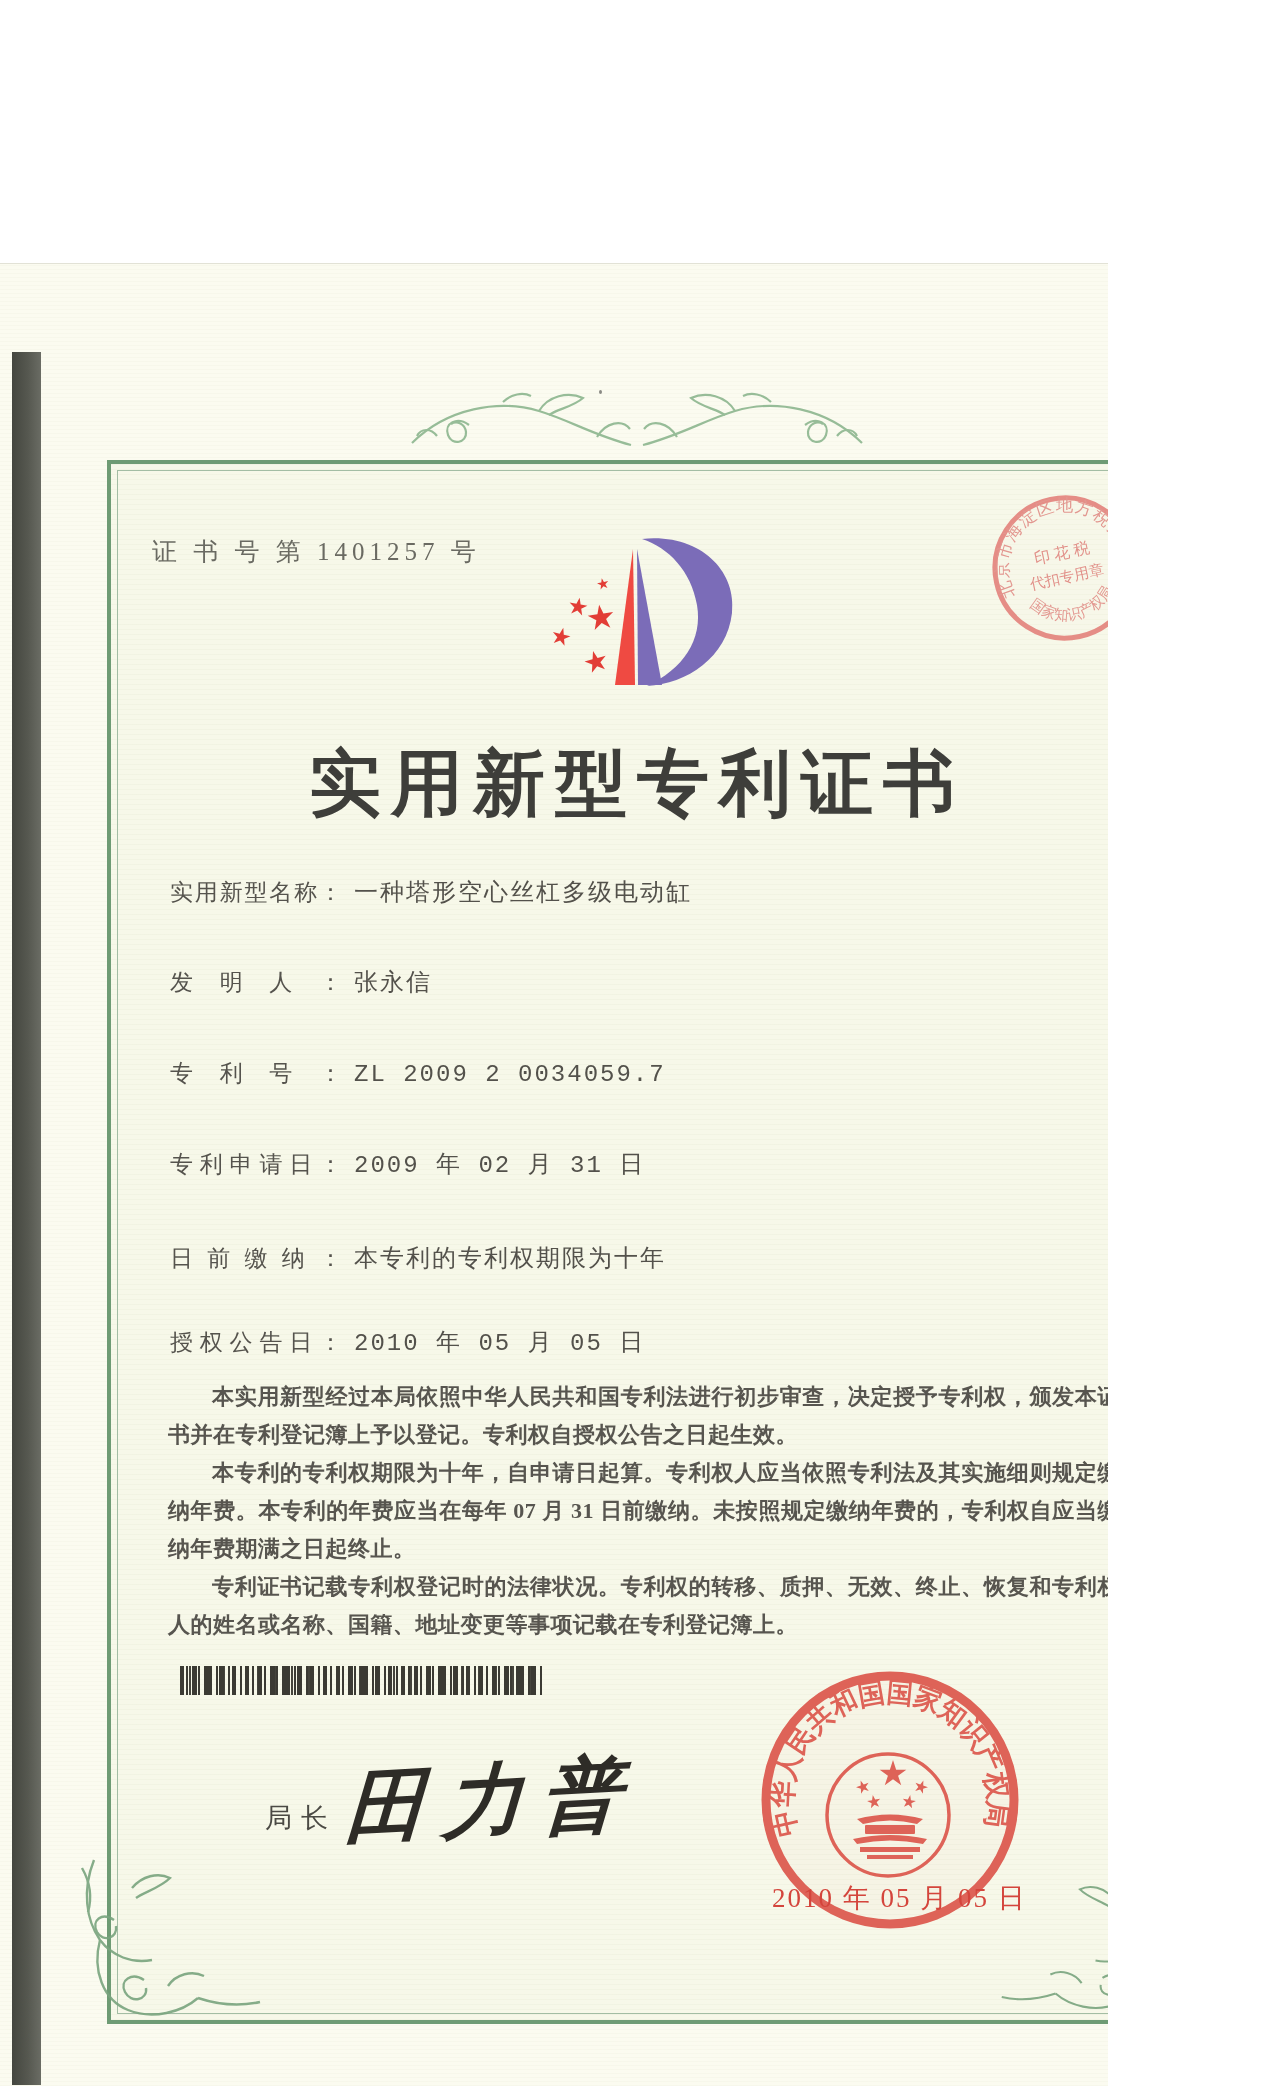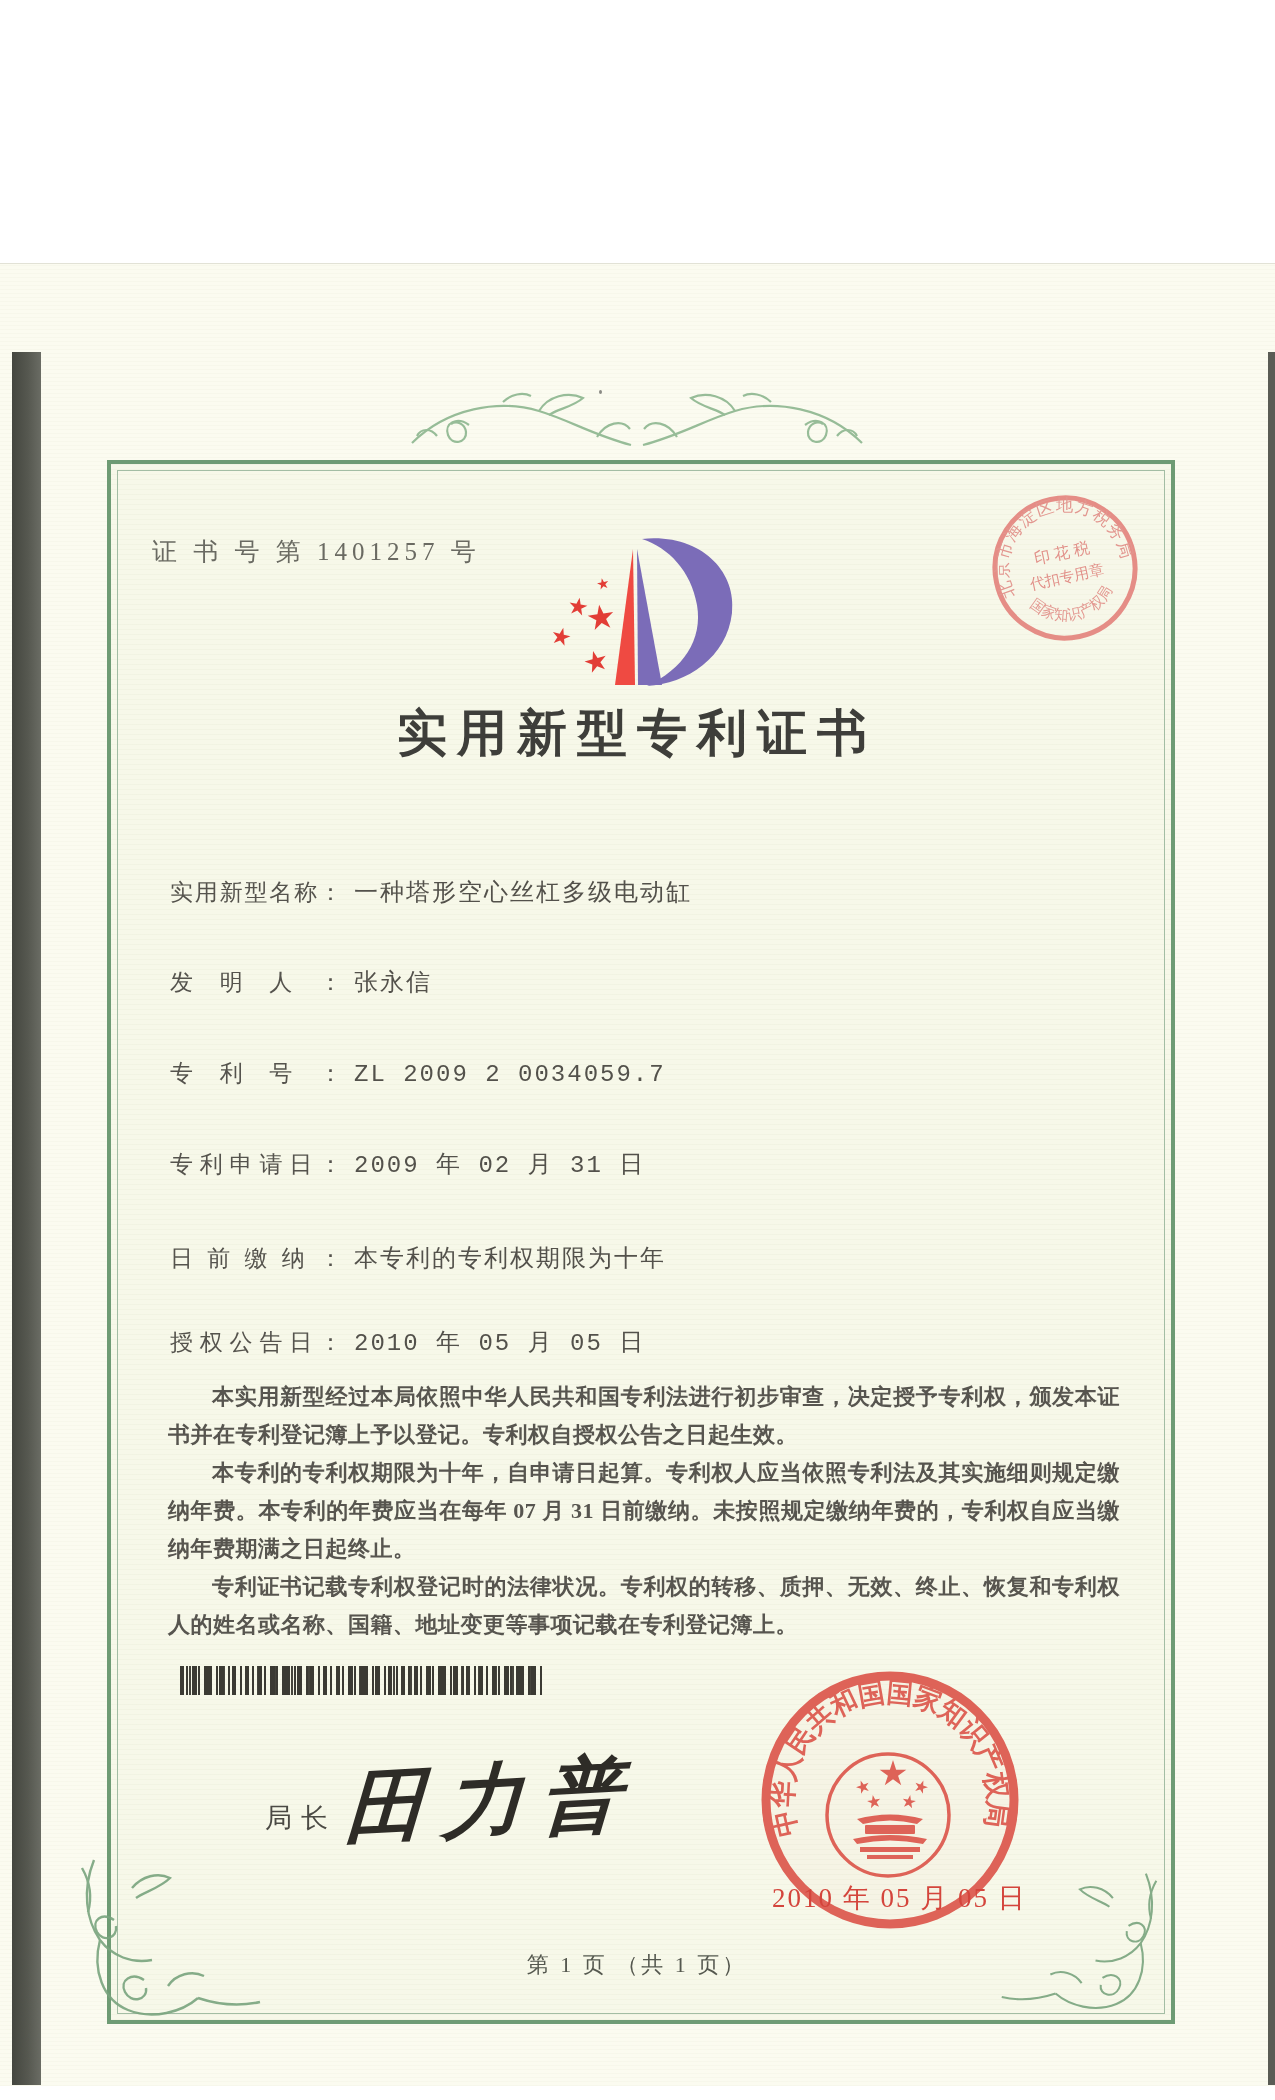--- a/index.html
+++ b/index.html
@@ -1,35 +1,35 @@
 <!DOCTYPE html>
 <html><head>
 <meta charset="utf-8">
 <style>
   html,body{margin:0;padding:0;background:#ffffff;}
-  #page{position:relative;width:1275px;height:2100px;background:#ffffff;overflow:hidden;
+  #page{position:relative;width:1108px;height:2100px;background:#ffffff;overflow:hidden;
         font-family:"Liberation Serif","DejaVu Serif",serif;}
   
   .sheet{position:absolute;left:0;top:263px;width:1275px;height:1822px;
          background:#fbfbf0;border-top:1px solid #e2e2d6;
          background-image:repeating-linear-gradient(0deg,rgba(170,180,140,0.05) 0 1px,transparent 1px 4px);}
   .scan-band-left{position:absolute;left:12px;top:352px;width:29px;height:1733px;
          background:linear-gradient(90deg,#44463f,#565850 55%,#6a6c64);}
   .scan-band-right{position:absolute;left:1268px;top:352px;width:7px;height:1733px;background:#5a5c55;}
   .speck{position:absolute;left:599px;top:390px;width:3px;height:4px;background:#8a8a85;border-radius:50%;}
   
   .frame-outer{position:absolute;left:107px;top:460px;width:1060px;height:1556px;
          border:4px solid #6e9b74;background:#f7f8e9;
          background-image:repeating-linear-gradient(0deg,rgba(160,175,130,0.06) 0 1px,transparent 1px 5px);}
   .frame-inner{position:absolute;left:6px;top:6px;right:6px;bottom:6px;border:1px solid #a3bda4;}
   .orn{position:absolute;}
   
   .certno{position:absolute;left:152px;top:535px;font-size:25px;letter-spacing:5px;color:#6a6a62;}
-  .title{position:absolute;left:107px;top:700px;width:1060px;text-align:center;
-         font-size:50px;letter-spacing:10px;color:#3e3e3a;font-weight:600;}
+  .title{position:absolute;left:107px;top:736px;width:1060px;text-align:center;
+         font-size:72px;letter-spacing:10px;color:#3e3e3a;font-weight:600;}
   .frow{position:absolute;left:170px;white-space:nowrap;color:#53514b;font-family:Liberation Mono, monospace;}
   .f-label{display:inline-block;width:172px;text-align:justify;text-align-last:justify;
            font-size:23px;color:#55534d;vertical-align:baseline;}
   .f-value{font-size:24px;letter-spacing:2px;margin-left:12px;color:#53514b;}
   .paras{position:absolute;left:168px;top:1378px;width:952px;font-weight:bold;}
   .paras p{margin:0;text-indent:2em;font-size:22px;line-height:38px;text-align:justify;
            color:#57554f;letter-spacing:0.5px;}
   .barcode{position:absolute;left:180px;top:1666px;width:362px;height:29px;
      background-image:
        repeating-linear-gradient(90deg,#3b3a33 0 2px,transparent 2px 6px),
@@ -179,15 +179,14 @@
         <path d="M100,152 Q133,143 166,152 L160,157 Q133,150 106,157 Z"></path>
         <rect x="108" y="158" width="50" height="9" rx="1"></rect>
         <path d="M96,172 Q133,164 170,172 L166,177 Q133,170 100,177 Z"></path>
         <rect x="103" y="180" width="60" height="5"></rect>
         <rect x="110" y="188" width="46" height="4"></rect>
       </g>
     </g>
   </svg>
   <div class="seal-date">2010 年 05 月 05 日</div>
 
-  <div class="footer">第 1 页 （共 1 页）</div>
 
 </div>
 
 </body></html>

